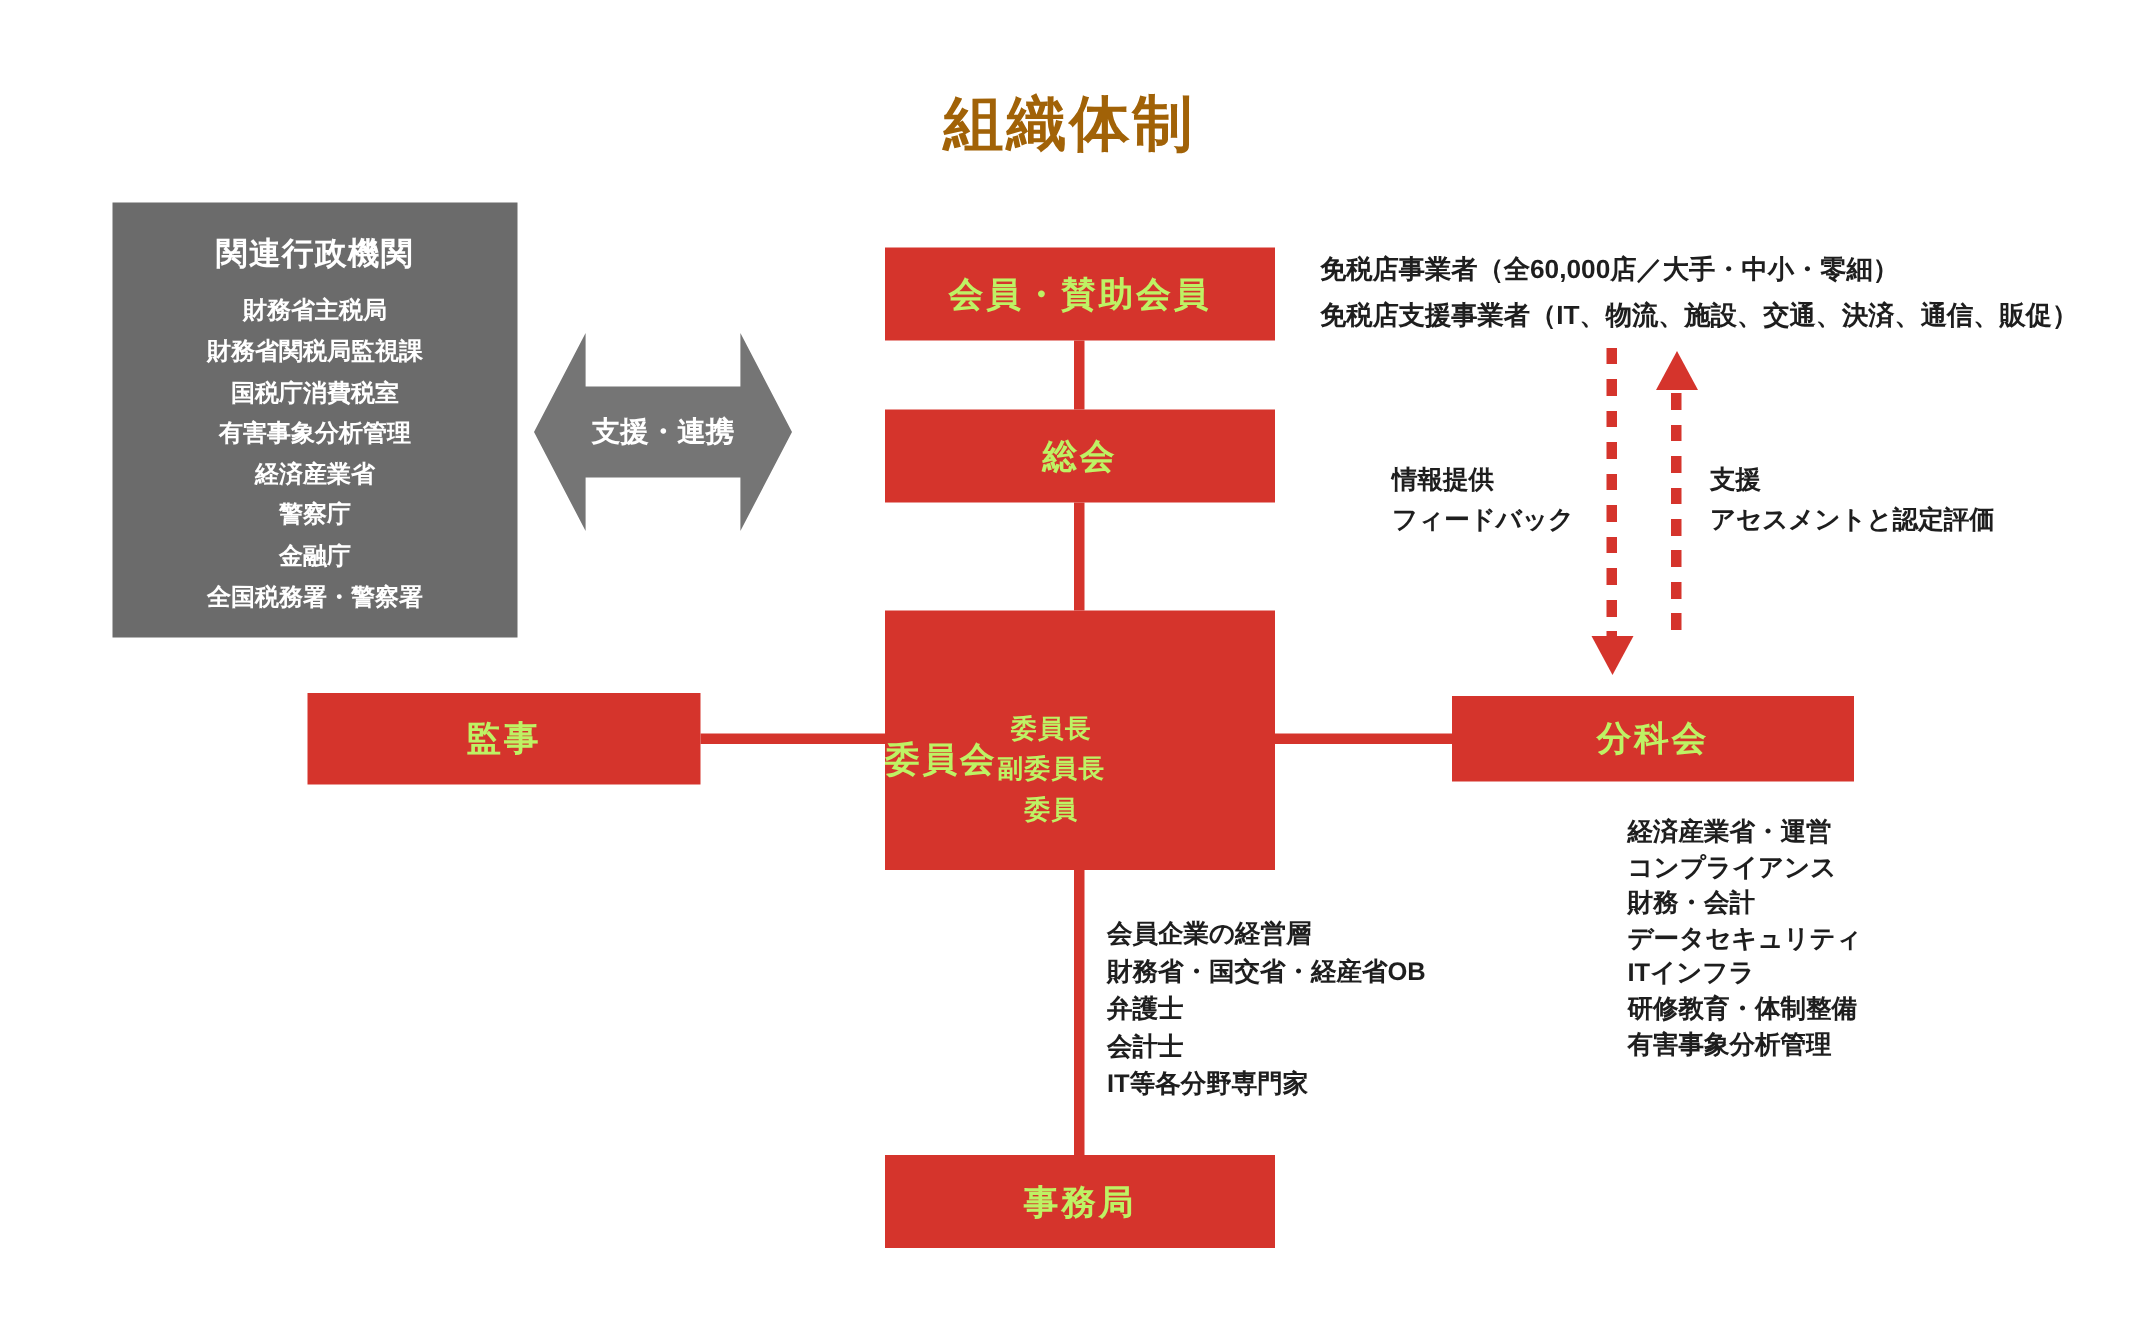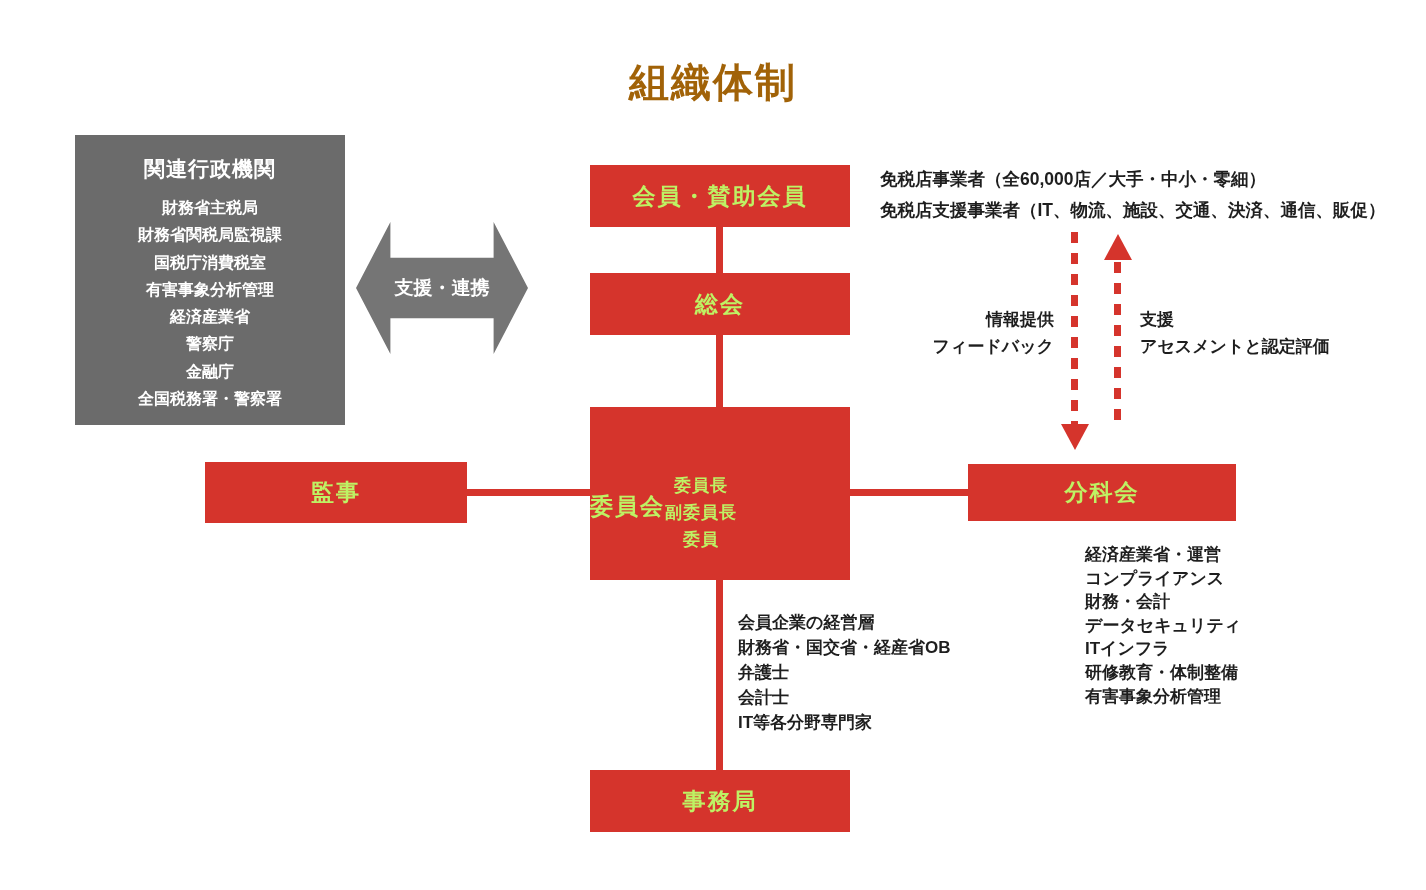--- a/index.html
+++ b/index.html
@@ -122,21 +122,21 @@
     left:880px; top:164px;
     font-size:17.5px;
     line-height:31px;
     white-space:nowrap;
   }
   .down-label {
     left:928px; top:306px;
     width:126px;
     font-size:17px;
     line-height:27px;
-    text-align:right;
+    text-align:left;
   }
   .up-label {
     left:1140px; top:306px;
     font-size:17px;
     line-height:27px;
     white-space:nowrap;
   }
   .experts-note {
     left:738px; top:610px;
     font-size:17px;

